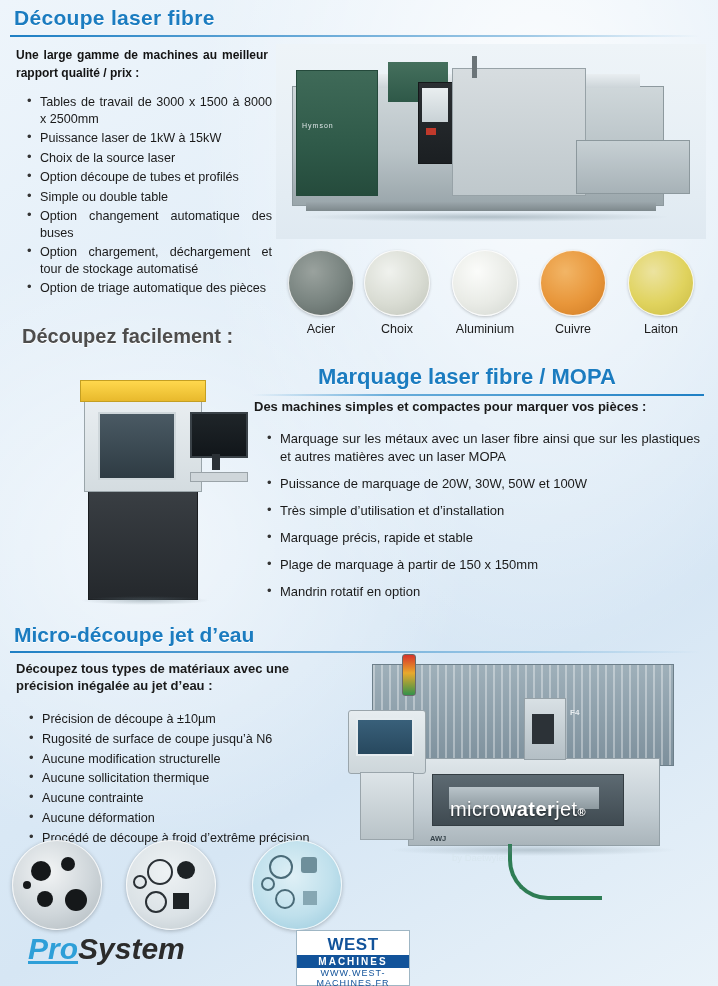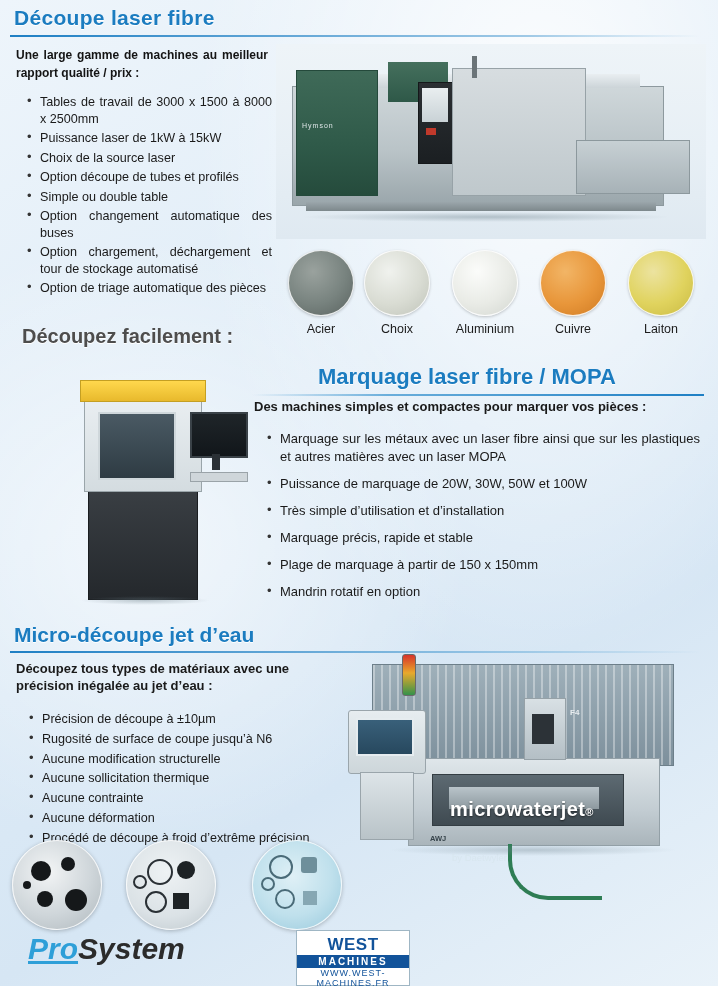--- a/index.html
+++ b/index.html
@@ -386,21 +386,21 @@
   }
   .wj-brand {
     position: absolute;
     left: 112px; top: 150px;
     font-size: 20px;
     color: #ffffff;
     font-weight: bold;
     letter-spacing: 0.4px;
     text-shadow: 0 1px 2px rgba(0,0,0,0.55);
   }
-  .wj-brand .thin { font-weight: bold; }
+  .wj-brand .thin { font-weight: normal; }
   .wj-sub {
     position: absolute;
     left: 114px; top: 180px;
     font-size: 9.5px;
     color: #d8e6ef;
     margin-top: 24px;
   }
   .wj-shadow {
     position: absolute;
     left: 50px; top: 196px; width: 290px; height: 12px;

